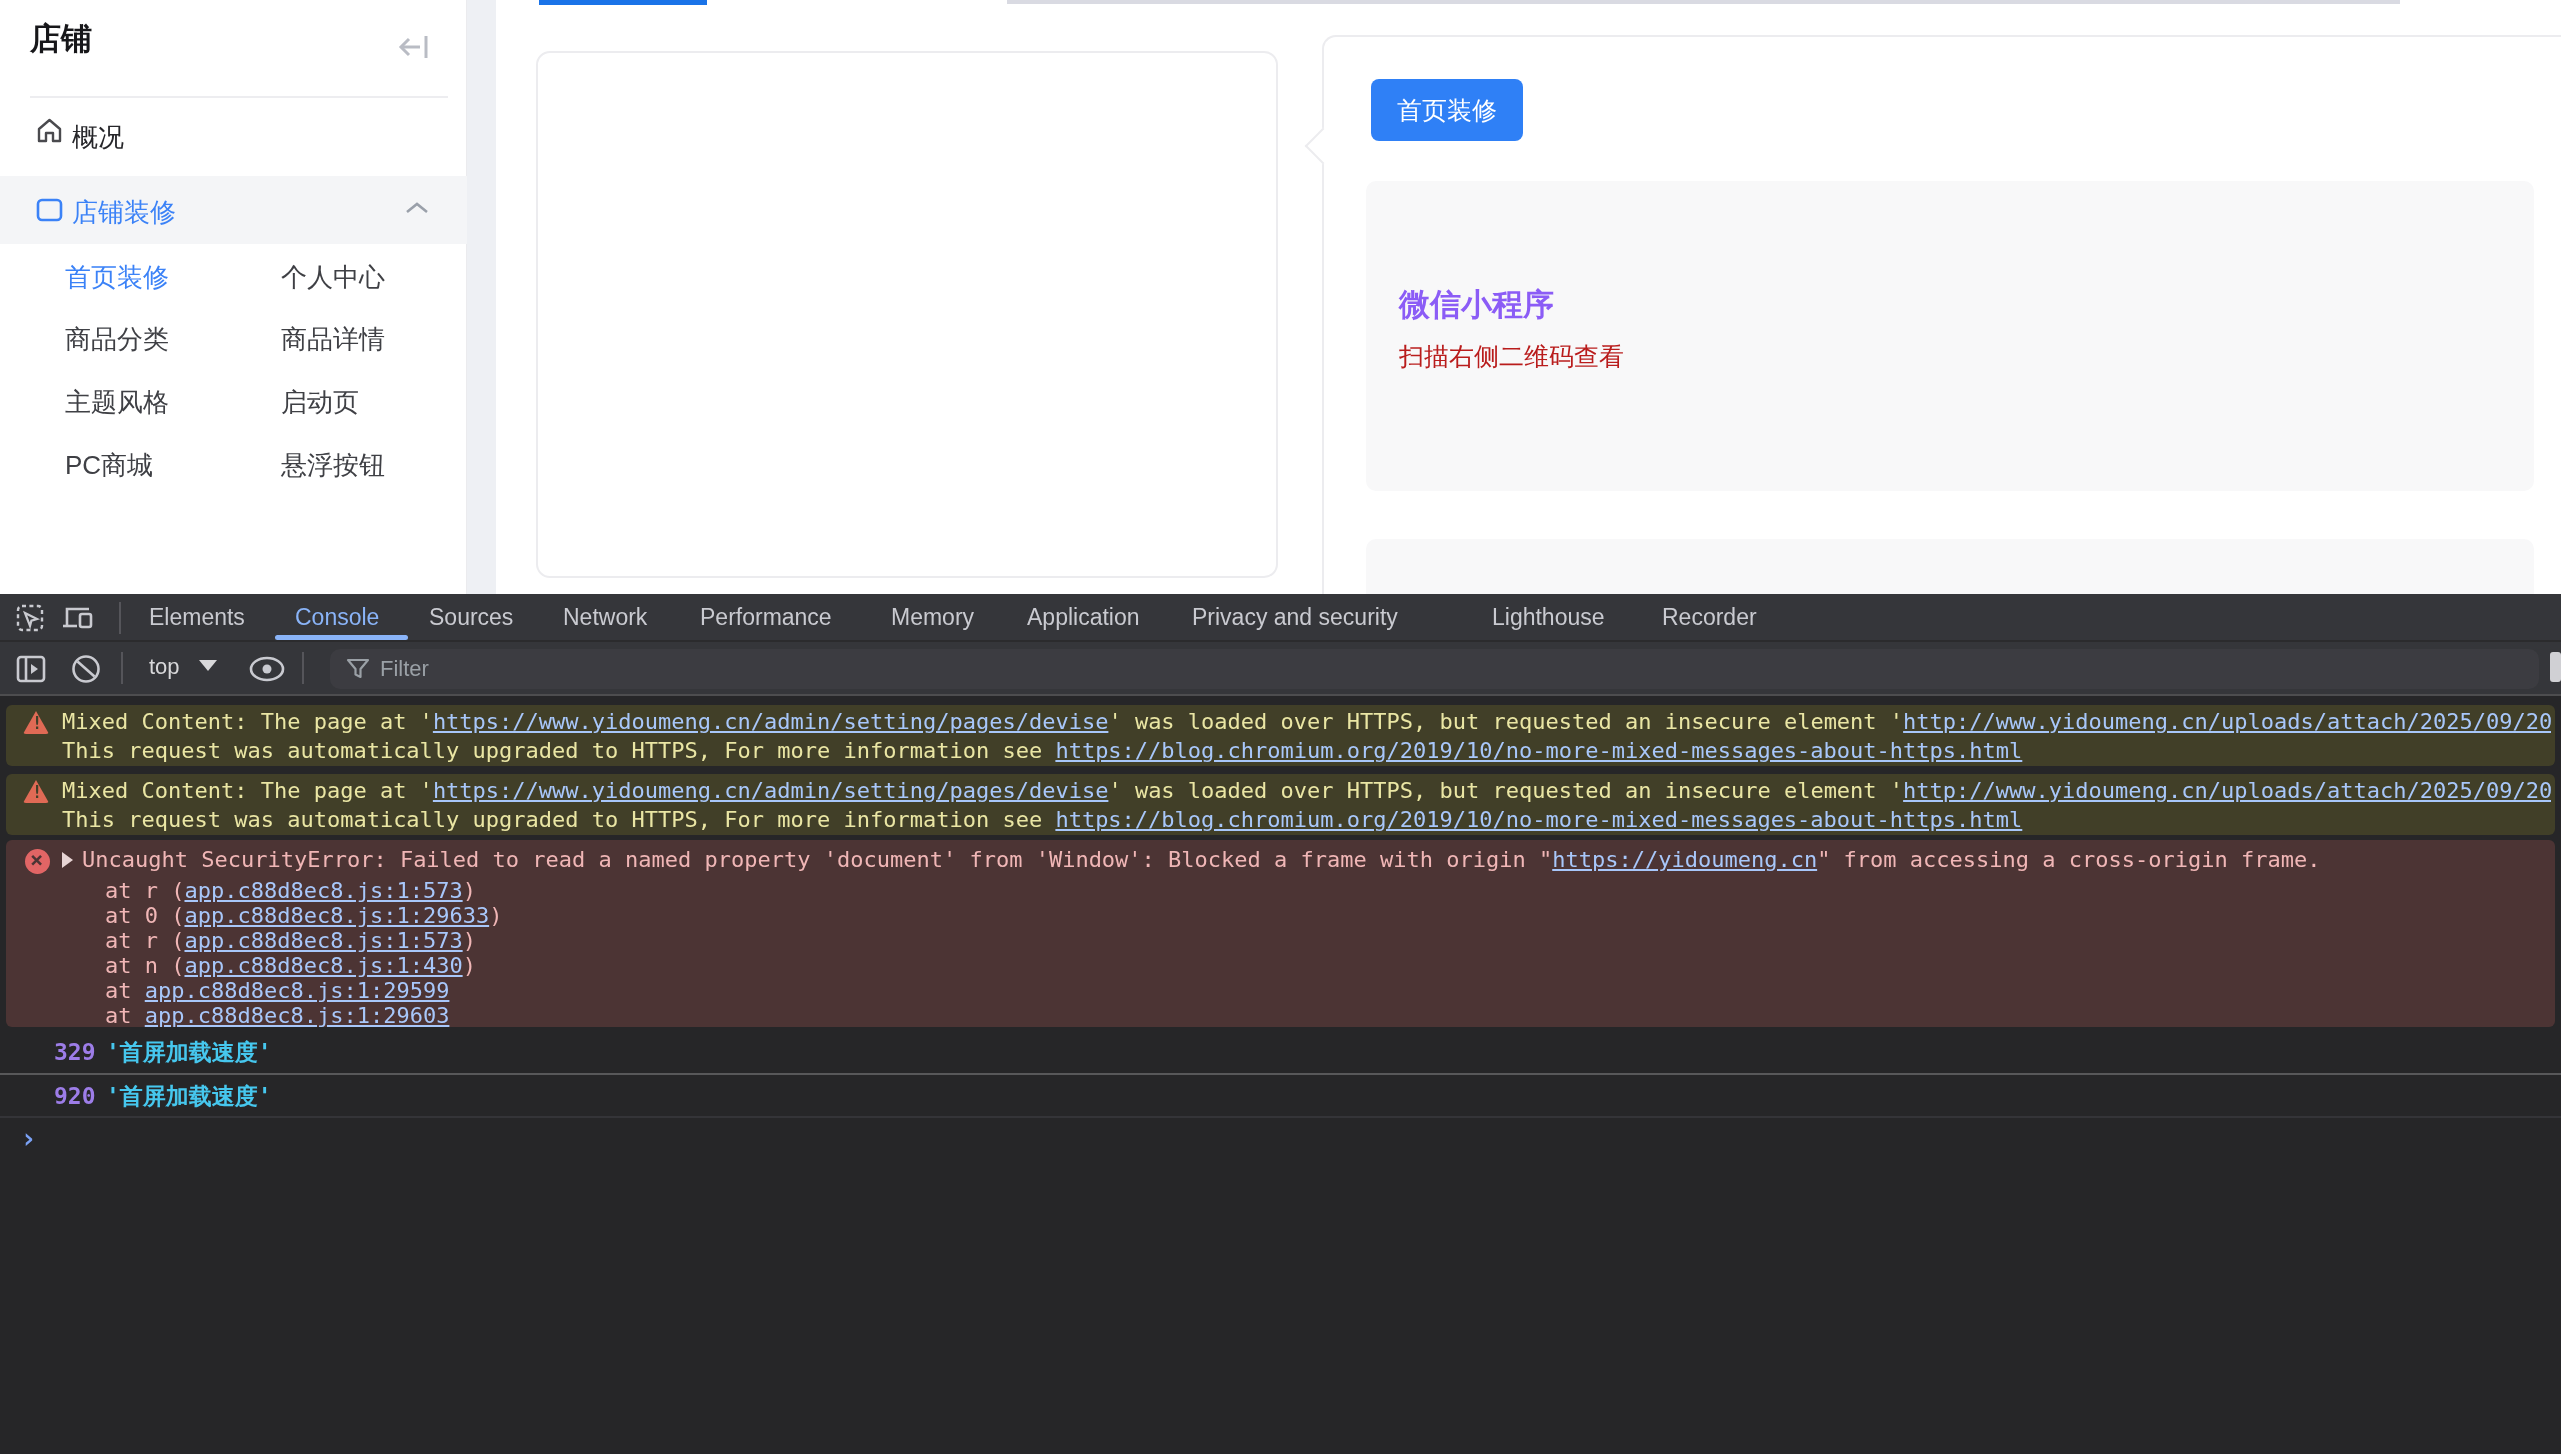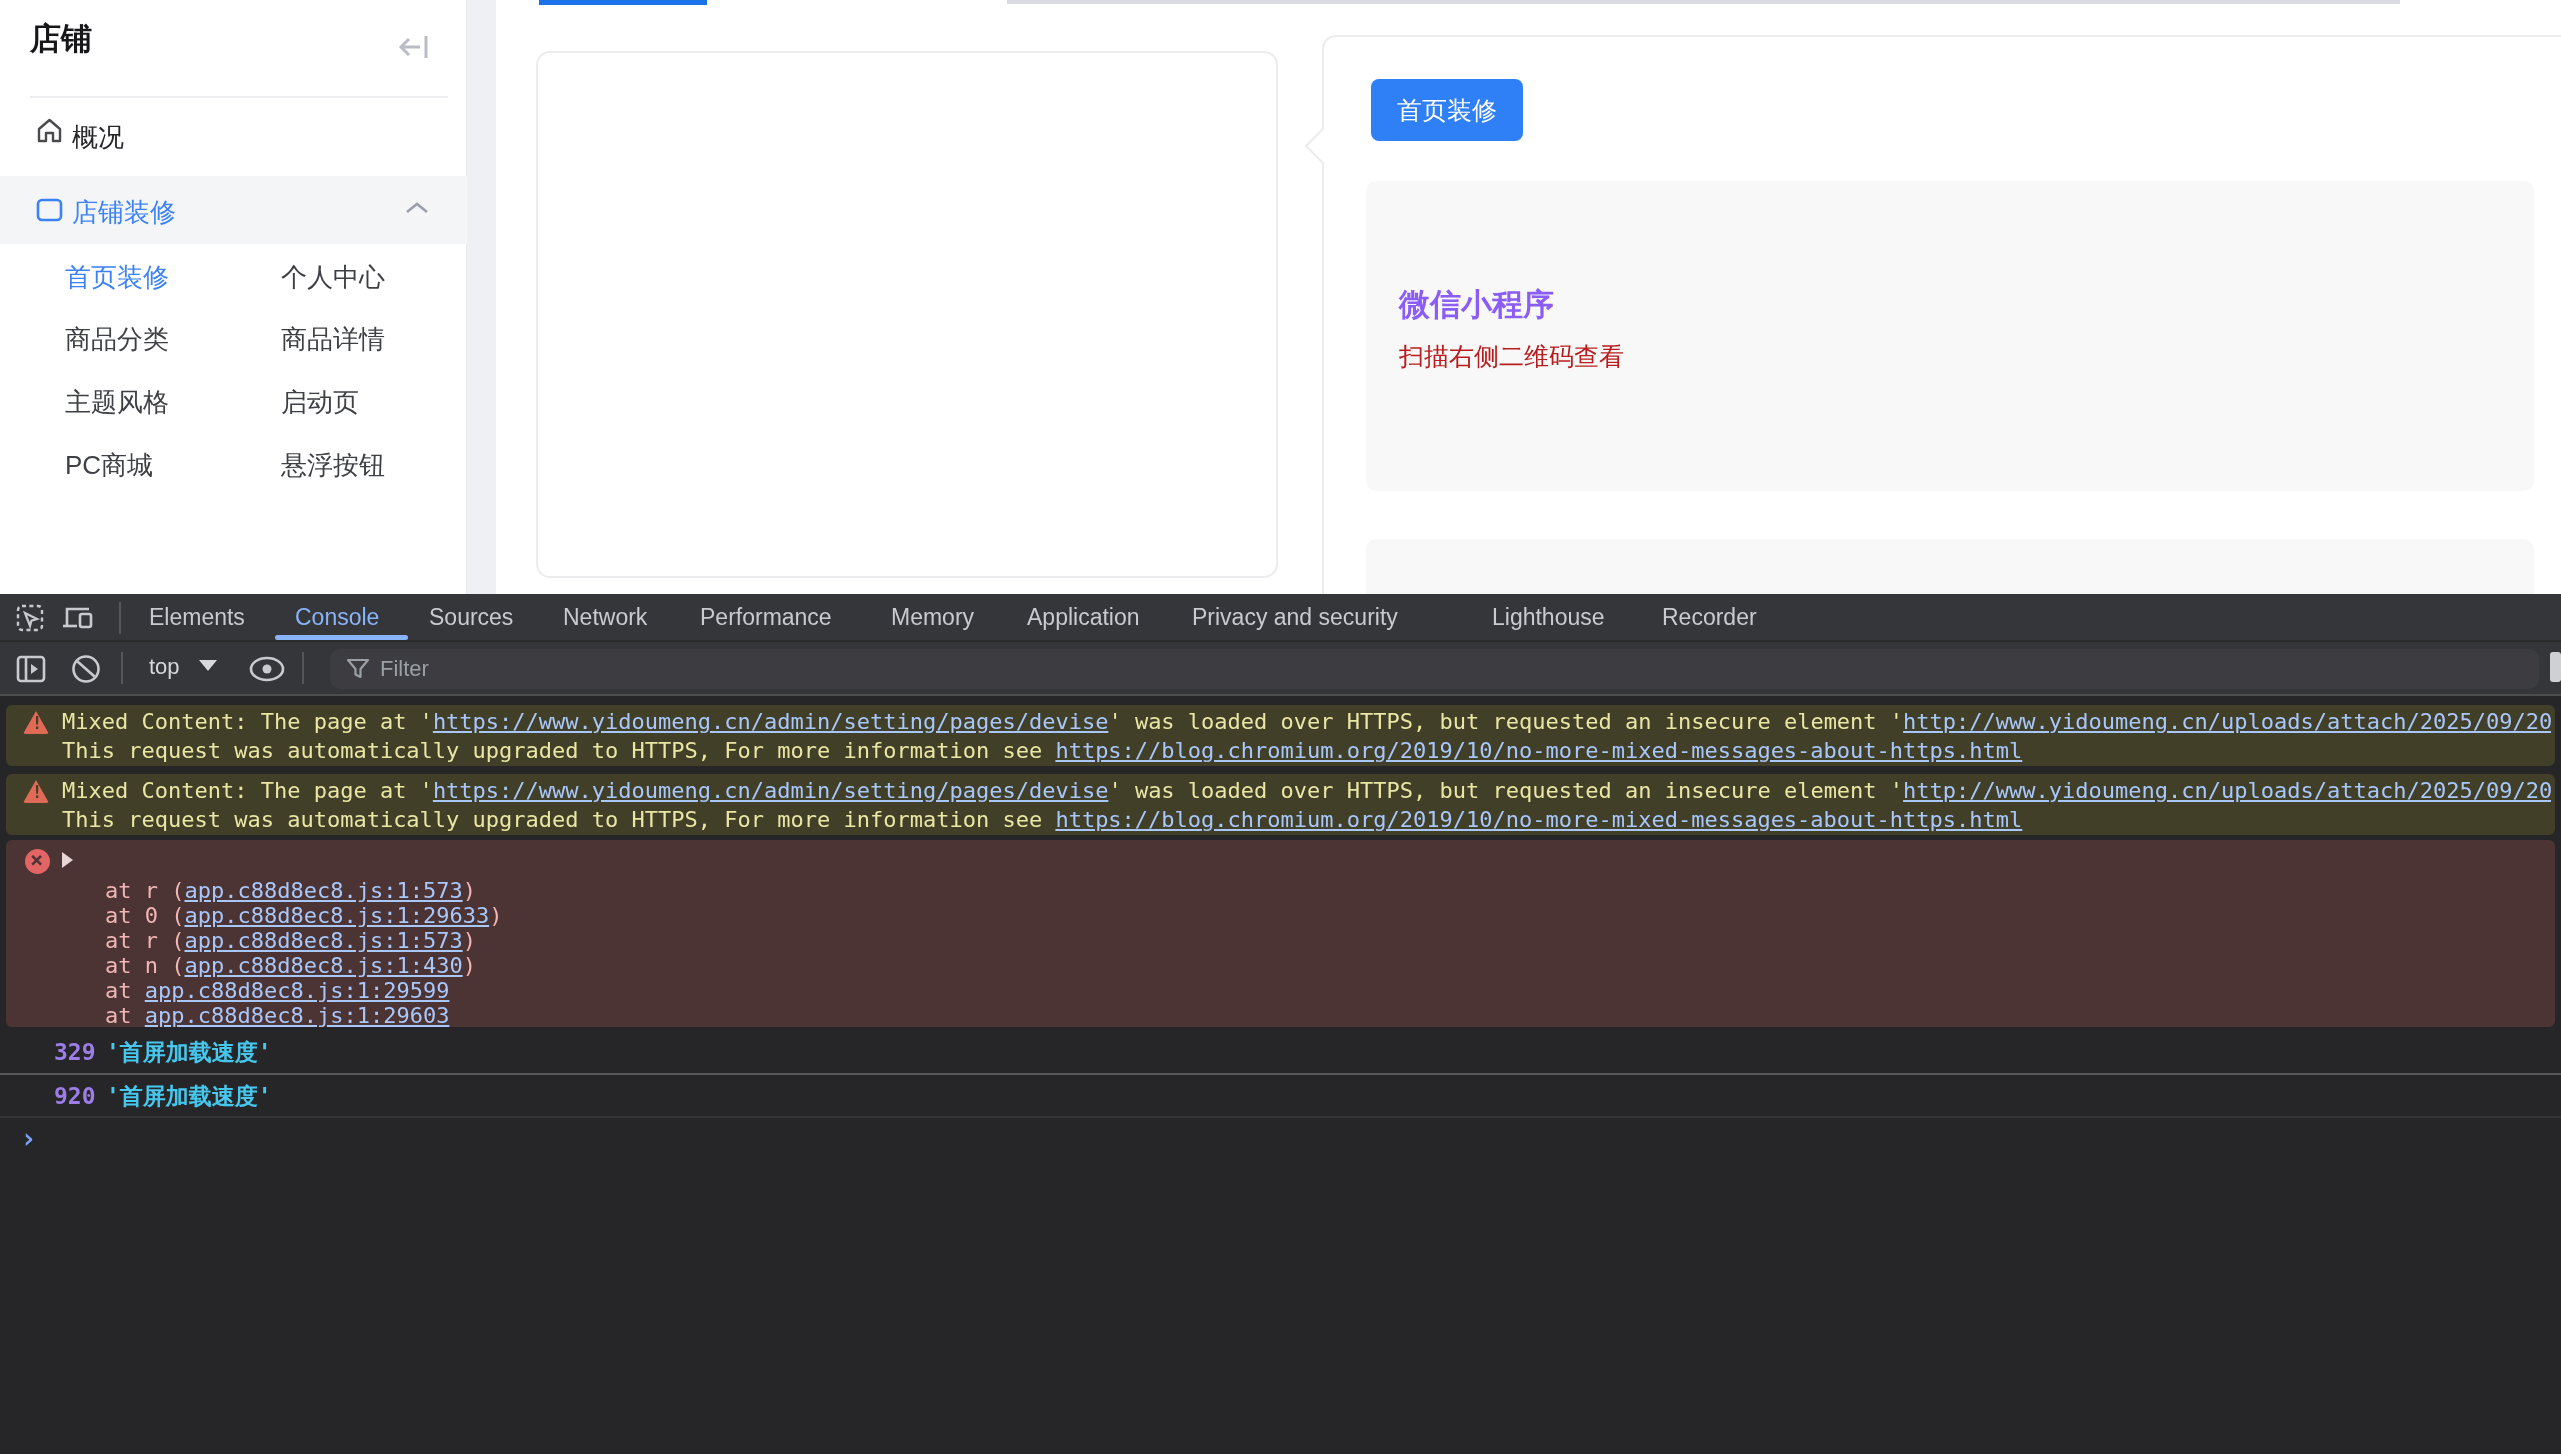--- a/index.html
+++ b/index.html
@@ -259,20 +259,23 @@
           <span>Mixed Content: The page at '</span><a class="clink">https://www.yidoumeng.cn/admin/setting/pages/devise</a><span>' was loaded over HTTPS, but requested an insecure element '</span><a class="clink">http://www.yidoumeng.cn/uploads/attach/2025/09/20250</a>
         </div>
         <div class="warn-line wl2">
           <span>This request was automatically upgraded to HTTPS, For more information see </span><a class="clink">https://blog.chromium.org/2019/10/no-more-mixed-messages-about-https.html</a>
         </div>
       </div>
 
       <div class="msg-block" id="errblock">
         <div id="err-icon"></div>
         <div id="err-arrow"></div>
+        <div id="err-line1">
+          <span>Uncaught SecurityError: Failed to read a named property 'document' from 'Window': Blocked a frame with origin "</span><a class="clink">https://yidoumeng.cn</a><span>" from accessing a cross-origin frame.</span>
+        </div>
         <div class="stack">
           <div><span>at r (</span><a class="clink">app.c88d8ec8.js:1:573</a><span>)</span></div>
           <div><span>at 0 (</span><a class="clink">app.c88d8ec8.js:1:29633</a><span>)</span></div>
           <div><span>at r (</span><a class="clink">app.c88d8ec8.js:1:573</a><span>)</span></div>
           <div><span>at n (</span><a class="clink">app.c88d8ec8.js:1:430</a><span>)</span></div>
           <div><span>at </span><a class="clink">app.c88d8ec8.js:1:29599</a><span></span></div>
           <div><span>at </span><a class="clink">app.c88d8ec8.js:1:29603</a><span></span></div>
         </div>
       </div>
 

